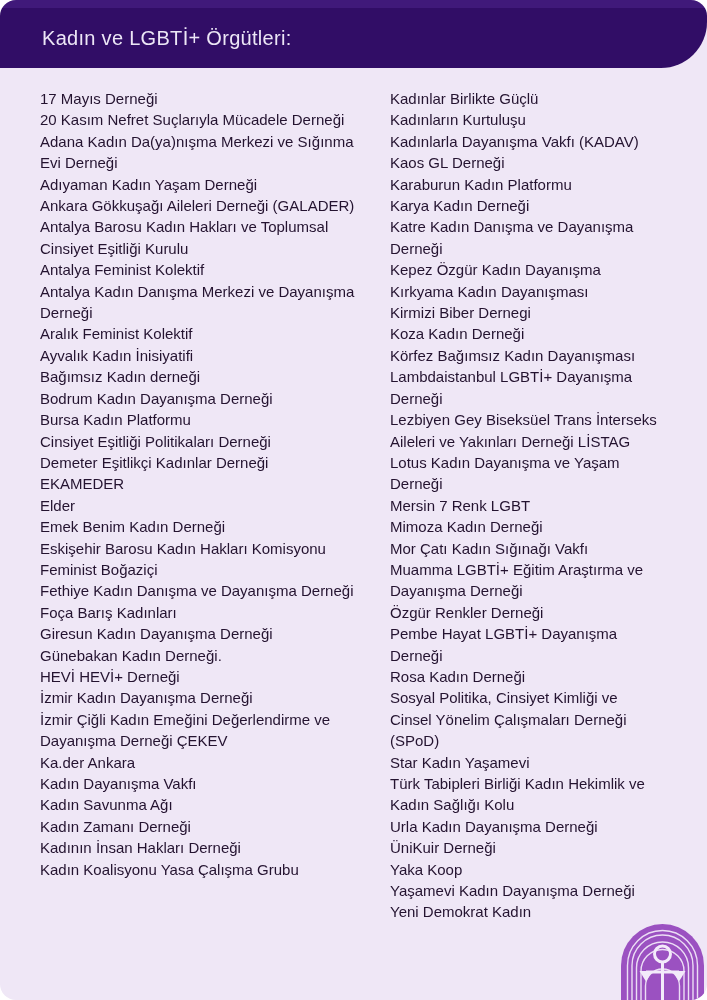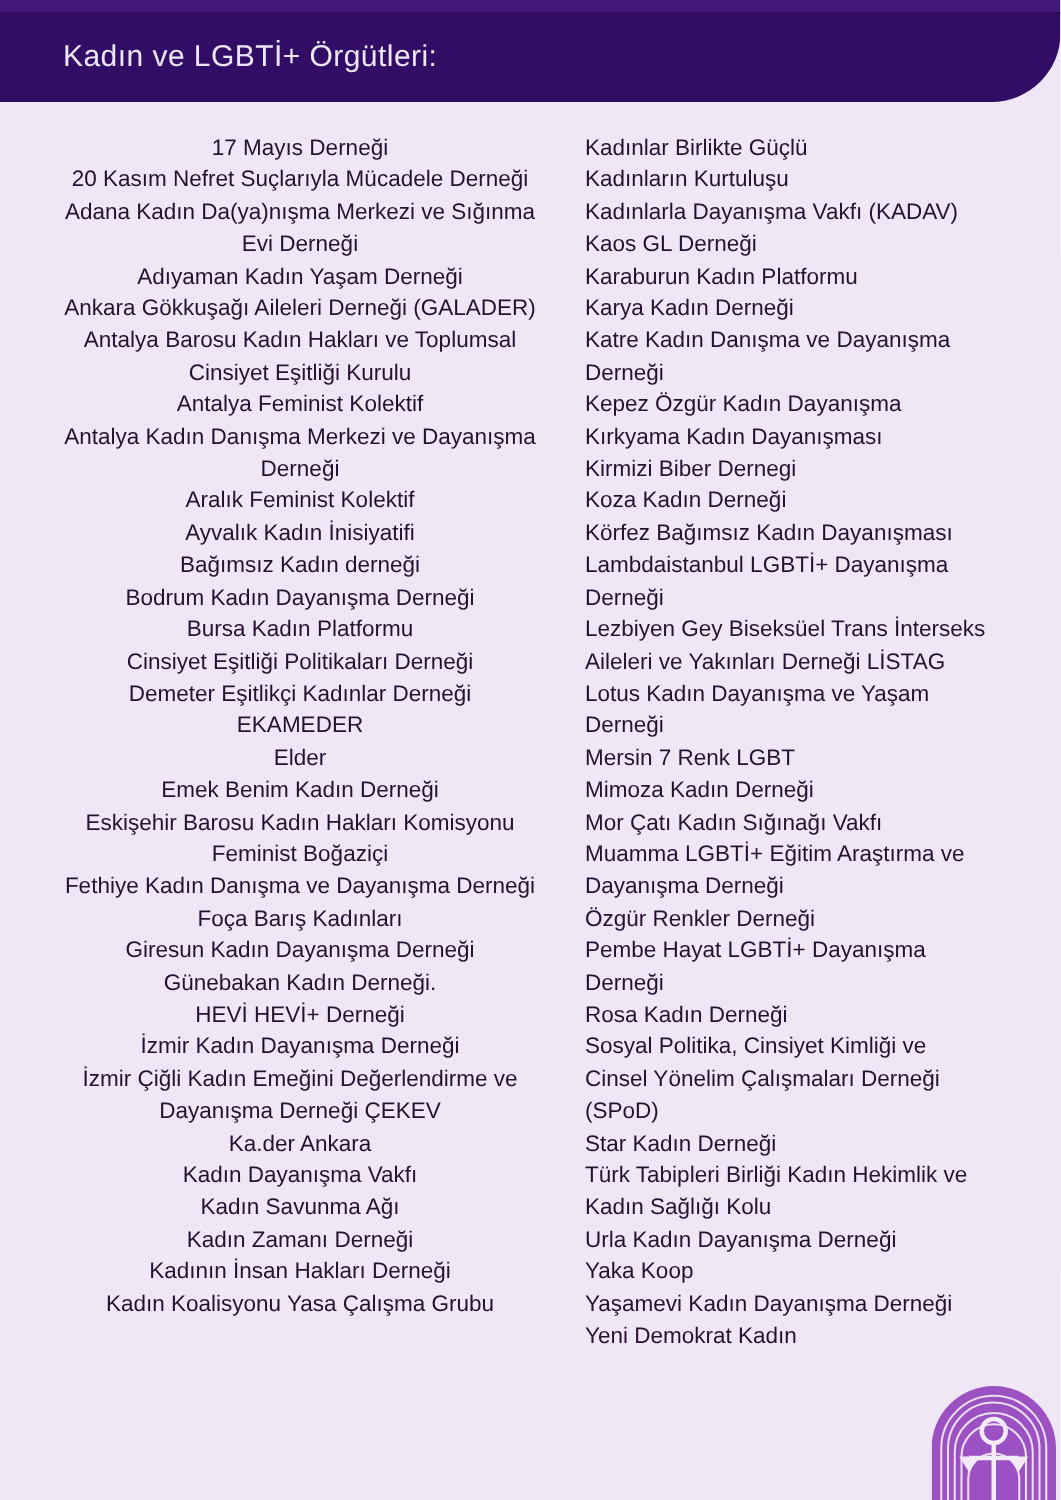--- a/index.html
+++ b/index.html
@@ -2,20 +2,21 @@
 <html style="--page-bg: #efe7f6; --header-bg: #310d66; --header-strip: #40197a; --title-color: #ece6f6; --text-color: #241330; --logo-bg: #9b51c1; --logo-line: #f3eafa;"><head>
 <meta charset="utf-8">
 <style>
   html,body{margin:0;padding:0;background:#ffffff;}
   .page{
     position:relative;
     width:707px;height:1000px;
     background:var(--page-bg,#efe7f6);
     font-family:"Liberation Sans",sans-serif;
     overflow:hidden;
+    border-radius:16px;
   }
   .header-strip{
     position:absolute;top:0;left:0;width:707px;height:9px;
     background:var(--header-strip,#40197a);
   }
   .header{
     position:absolute;top:8px;left:0;width:707px;height:60px;
     background:var(--header-bg,#310d66);
     border-bottom-right-radius:46px;
     display:flex;align-items:center;
@@ -26,21 +27,21 @@
     color:var(--title-color,#ece6f6);
   }
   .content{
     position:absolute;left:40px;top:88px;
     display:flex;
   }
   .col{
     font-size:15px;line-height:21.4px;
     color:var(--text-color,#241330);
   }
-  .col-left{width:320px;margin-right:30px;text-align:center;}
+  .col-left{width:320px;margin-right:30px;}
   .col-right{width:272px;}
   .org-item{white-space:normal;}
   .logo-wrap{
     position:absolute;left:621px;top:924px;width:83px;height:76px;
     overflow:hidden;
   }
   .logo-wrap svg{display:block;}
 </style>
 </head>
 <body>
@@ -106,23 +107,24 @@
         <div class="org-item">Lezbiyen Gey Biseksüel Trans İnterseks Aileleri ve Yakınları Derneği LİSTAG</div>
         <div class="org-item">Lotus Kadın Dayanışma ve Yaşam Derneği</div>
         <div class="org-item">Mersin 7 Renk LGBT</div>
         <div class="org-item">Mimoza Kadın Derneği</div>
         <div class="org-item">Mor Çatı Kadın Sığınağı Vakfı</div>
         <div class="org-item">Muamma LGBTİ+ Eğitim Araştırma ve Dayanışma Derneği</div>
         <div class="org-item">Özgür Renkler Derneği</div>
         <div class="org-item">Pembe Hayat LGBTİ+ Dayanışma Derneği</div>
         <div class="org-item">Rosa Kadın Derneği</div>
         <div class="org-item">Sosyal Politika, Cinsiyet Kimliği ve Cinsel Yönelim Çalışmaları Derneği (SPoD)</div>
-        <div class="org-item">Star Kadın Derneği</div>
+        <div class="org-item">Star Kadın Yaşamevi</div>
         <div class="org-item">Türk Tabipleri Birliği Kadın Hekimlik ve Kadın Sağlığı Kolu</div>
         <div class="org-item">Urla Kadın Dayanışma Derneği</div>
+        <div class="org-item">ÜniKuir Derneği</div>
         <div class="org-item">Yaka Koop</div>
         <div class="org-item">Yaşamevi Kadın Dayanışma Derneği</div>
         <div class="org-item">Yeni Demokrat Kadın</div>
       </div>
   </main>
 
   <div class="logo-wrap">
     <svg width="83" height="100" viewBox="0 0 83 100" xmlns="http://www.w3.org/2000/svg">
 
       <path d="M0,100 V41.5 A41.5,41.5 0 0 1 83,41.5 V100 Z" fill="var(--logo-bg,#9b51c1)"></path>

